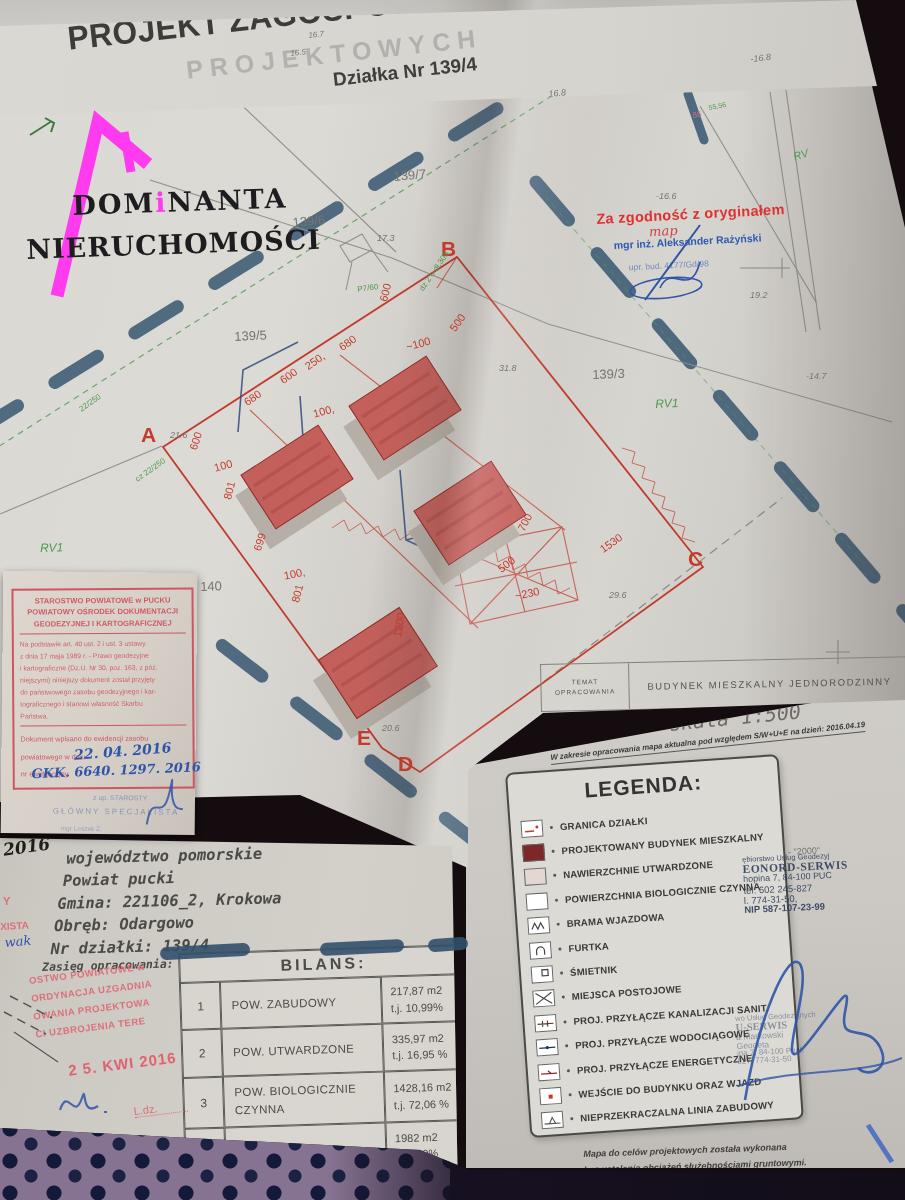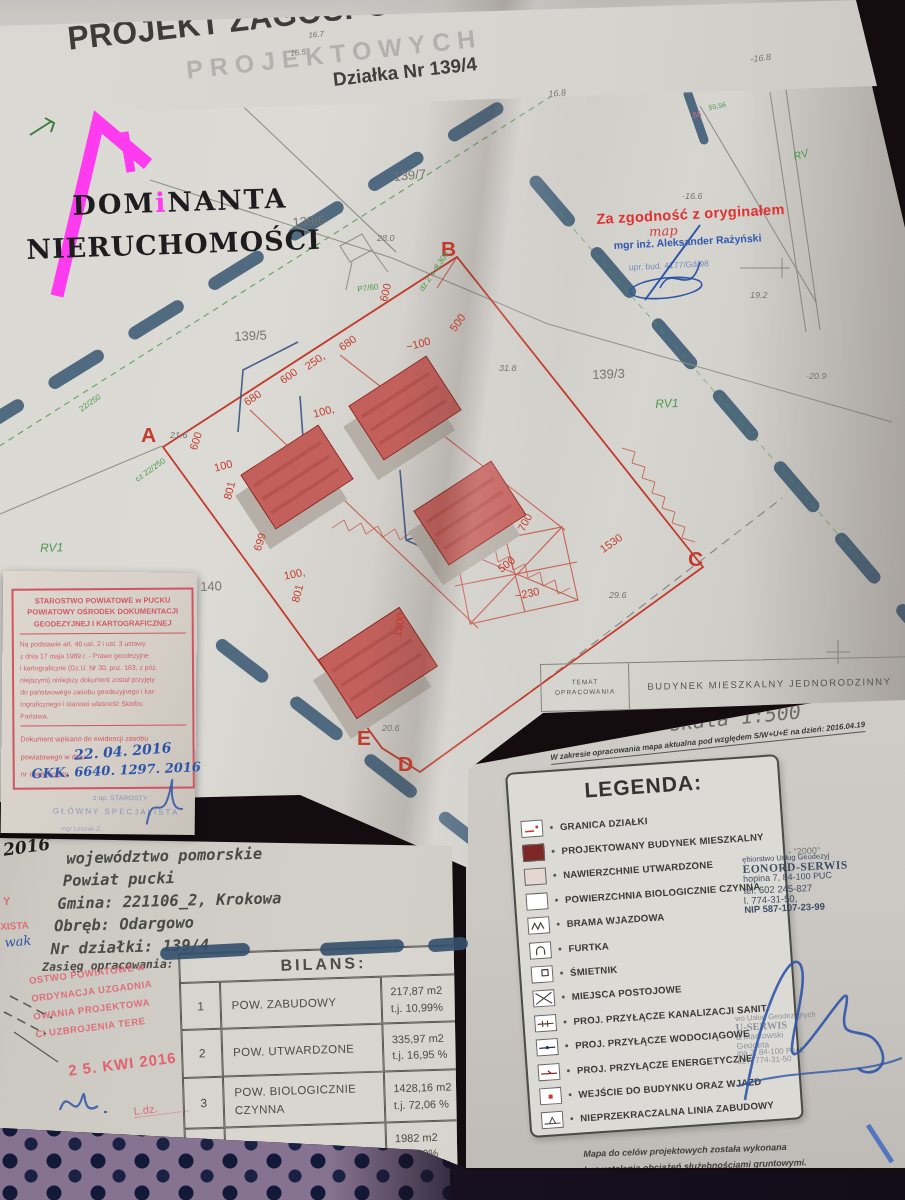--- a/index.html
+++ b/index.html
@@ -298,25 +298,25 @@
     <div class="lbl mono-i" style="left:3px;top:92px;transform:rotate(-4deg);font-size:15px;font-weight:bold;color:#2a2a28;">Nr 139/4</div>
     <div class="lbl c-gray" style="left:393px;top:170px;transform:rotate(-5deg);font-size:13px;">139/7</div>
     <div class="lbl c-gray" style="left:292px;top:216px;transform:rotate(-5deg);font-size:13px;">139/6</div>
     <div class="lbl c-gray" style="left:234px;top:330px;transform:rotate(-3deg);font-size:13px;">139/5</div>
     <div class="lbl c-gray" style="left:592px;top:368px;transform:rotate(-2deg);font-size:13px;">139/3</div>
     <div class="lbl c-gray" style="left:200px;top:580px;transform:rotate(-2deg);font-size:13px;">140</div>
     <div class="lbl c-green" style="left:40px;top:542px;transform:rotate(-2deg);font-size:12px;font-style:italic;">RV1</div>
     <div class="lbl c-green" style="left:655px;top:398px;transform:rotate(-3deg);font-size:12px;font-style:italic;">RV1</div>
     <div class="lbl c-green" style="left:792px;top:152px;transform:rotate(-18deg);font-size:11px;font-style:italic;">RV</div>
 
-    <div class="lbl c-gray" style="left:682px;top:192px;font-size:9px;font-style:italic;">-16.6</div>
-    <div class="lbl c-gray" style="left:377px;top:234px;font-size:9px;font-style:italic;">28.0</div>
+    <div class="lbl c-gray" style="left:656px;top:192px;font-size:9px;font-style:italic;">-16.6</div>
+    <div class="lbl c-gray" style="left:377px;top:234px;font-size:9px;font-style:italic;">17.3</div>
     <div class="lbl c-gray" style="left:170px;top:431px;font-size:9px;font-style:italic;">21.6</div>
     <div class="lbl c-gray" style="left:499px;top:364px;font-size:9px;font-style:italic;">31.8</div>
-    <div class="lbl c-gray" style="left:806px;top:372px;font-size:9px;font-style:italic;">-20.9</div>
+    <div class="lbl c-gray" style="left:806px;top:372px;font-size:9px;font-style:italic;">-14.7</div>
     <div class="lbl c-gray" style="left:609px;top:591px;font-size:9px;font-style:italic;">29.6</div>
     <div class="lbl c-gray" style="left:382px;top:724px;font-size:9px;font-style:italic;">20.6</div>
     <div class="lbl c-gray" style="left:750px;top:291px;font-size:9px;font-style:italic;">19.2</div>
 
     <div class="lbl c-red" style="left:141px;top:424px;font-size:21px;font-weight:bold;">A</div>
     <div class="lbl c-red" style="left:441px;top:238px;font-size:21px;font-weight:bold;">B</div>
     <div class="lbl c-red" style="left:688px;top:548px;font-size:21px;font-weight:bold;">C</div>
     <div class="lbl c-red" style="left:398px;top:753px;font-size:21px;font-weight:bold;">D</div>
     <div class="lbl c-red" style="left:357px;top:727px;font-size:21px;font-weight:bold;">E</div>
 

